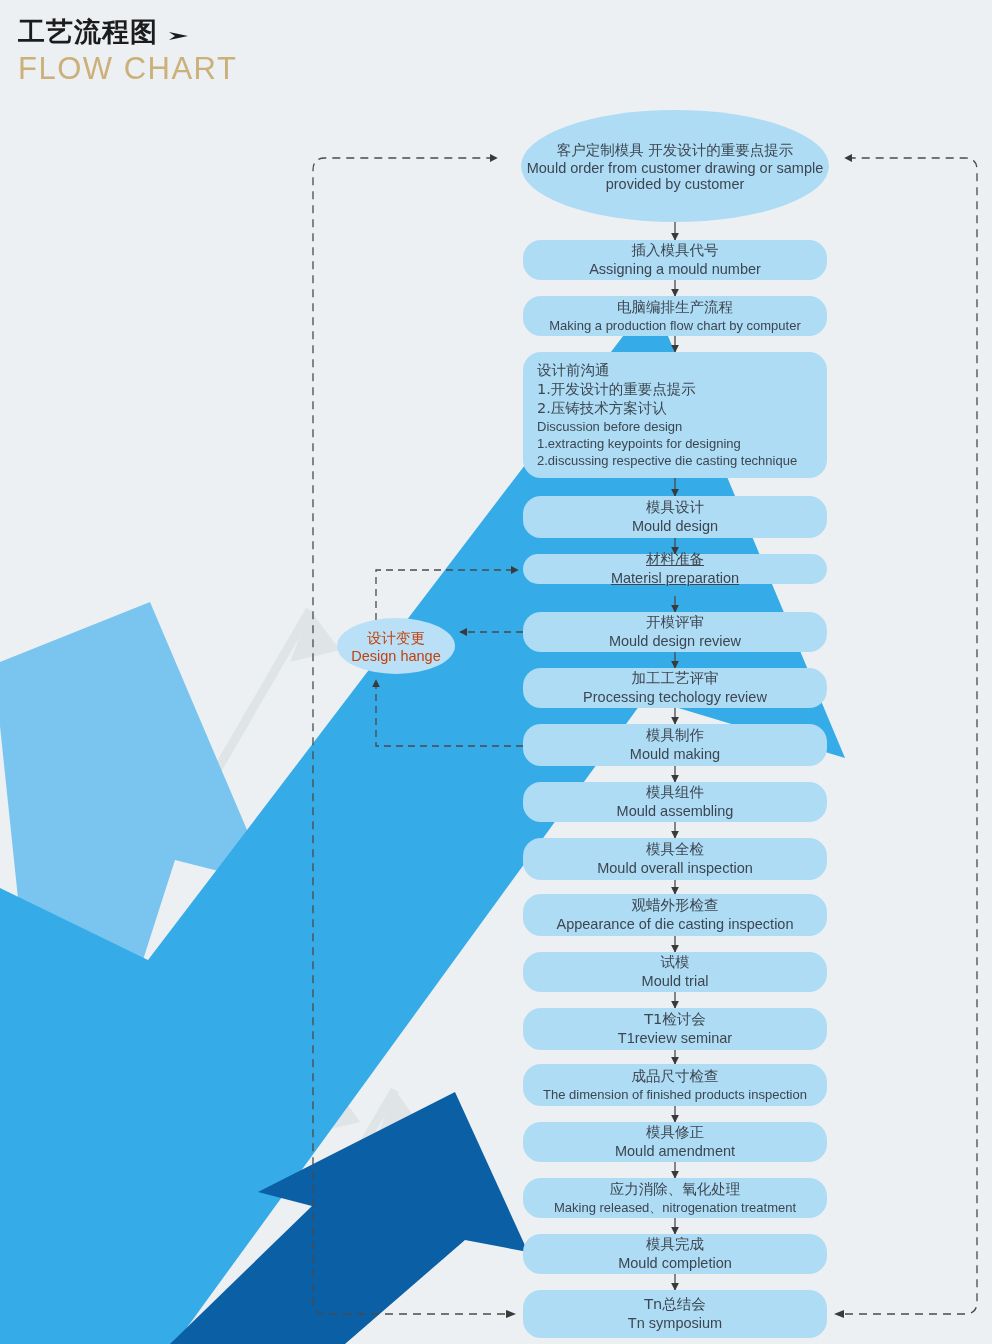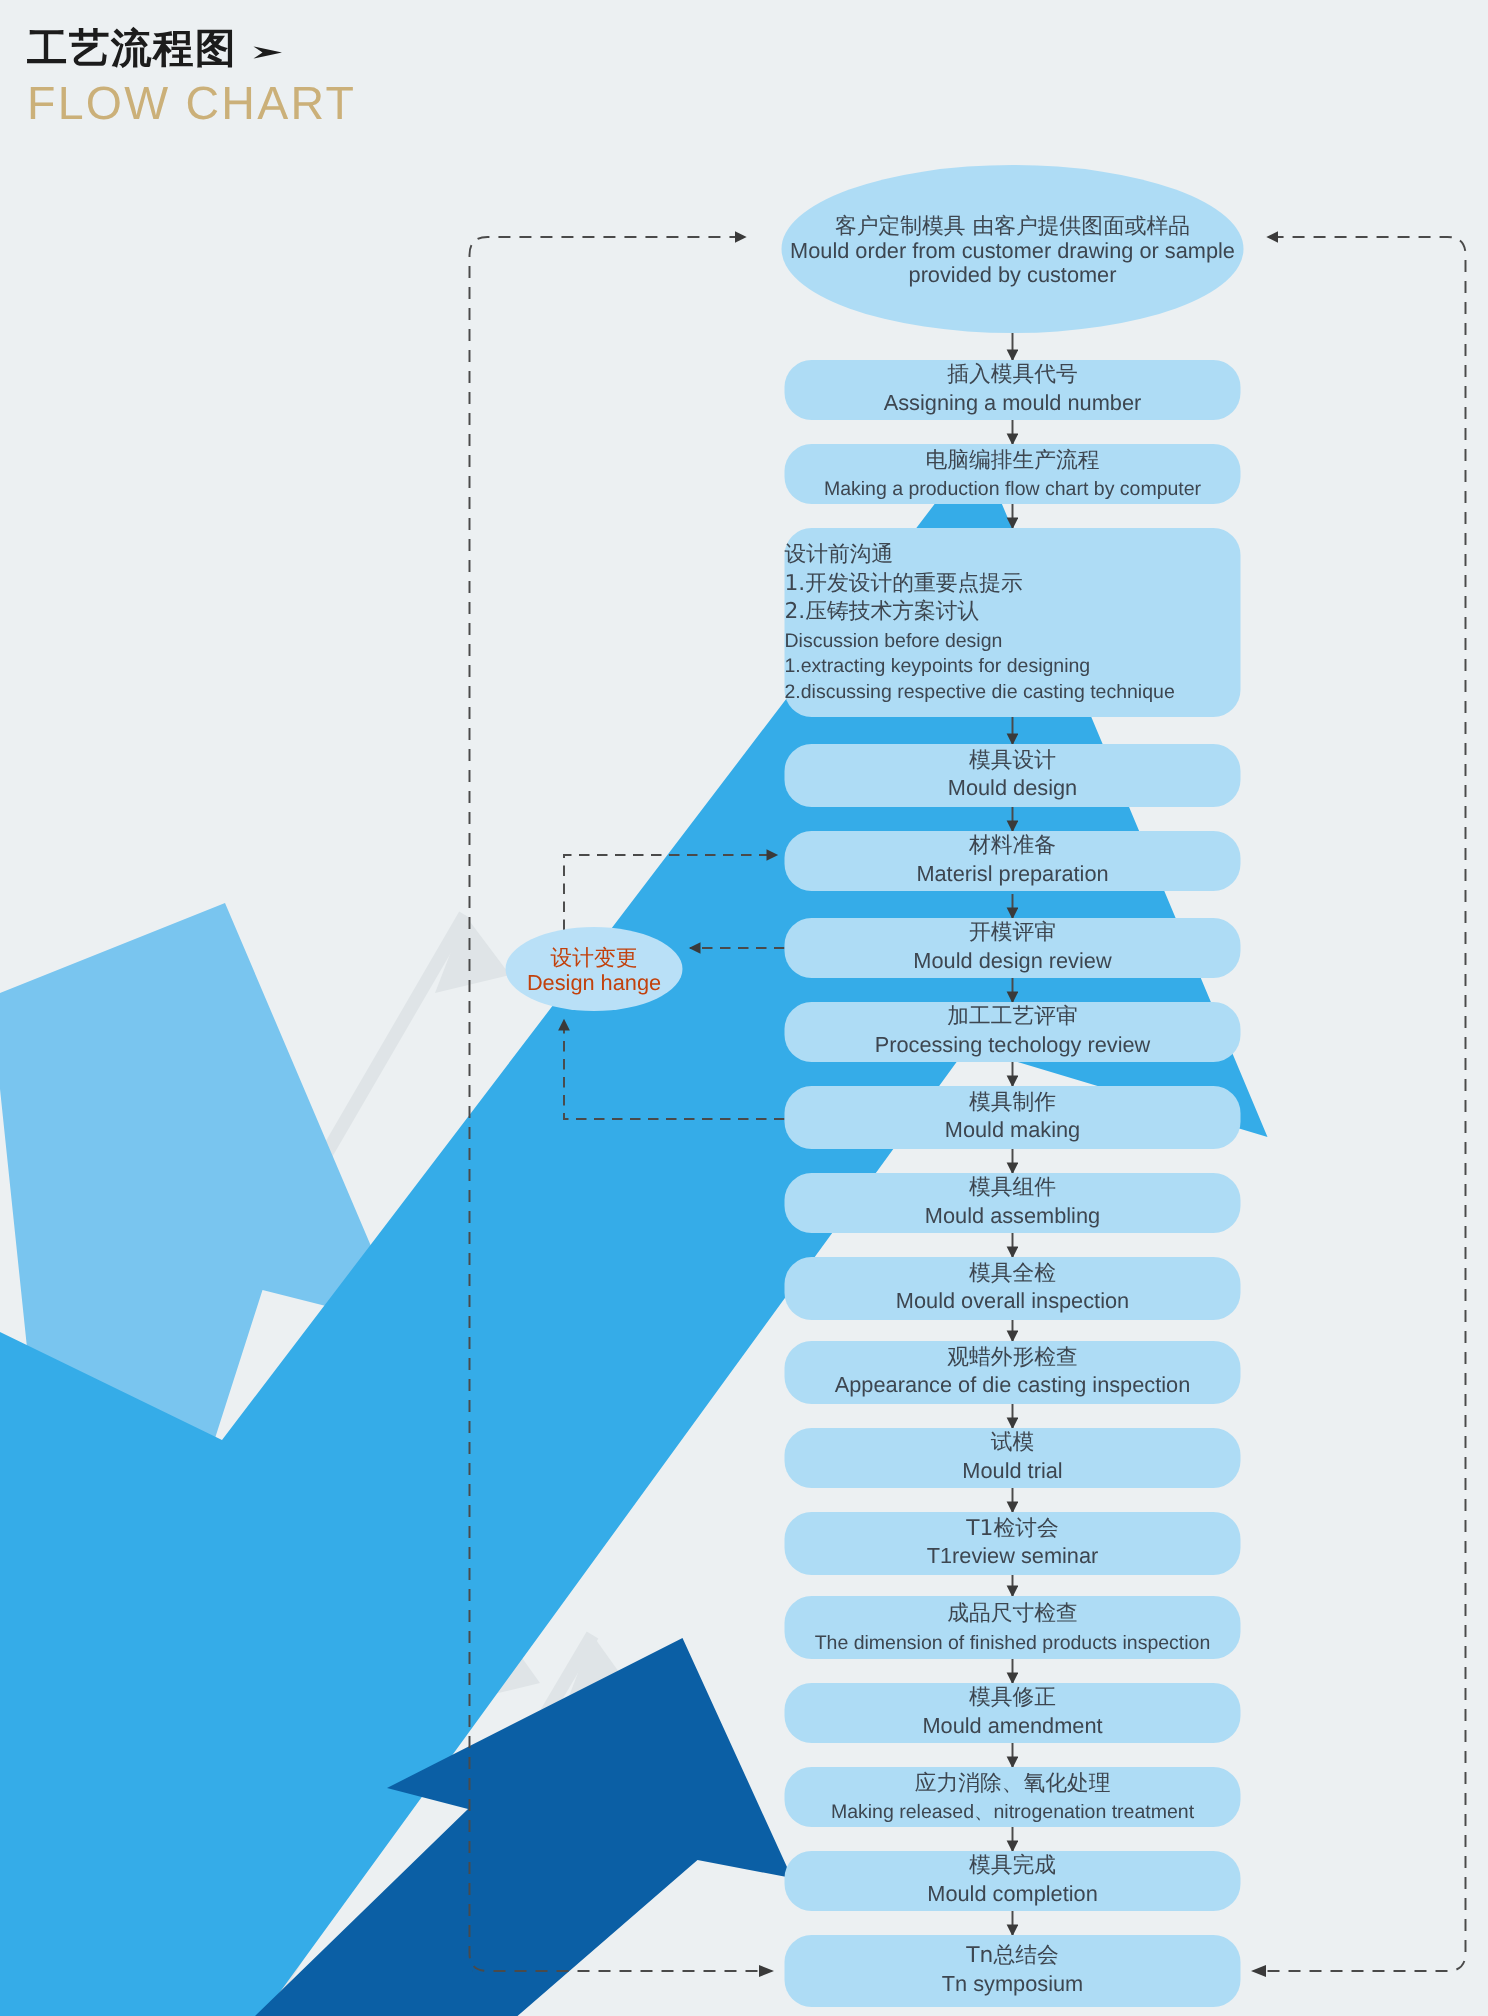--- a/index.html
+++ b/index.html
@@ -28,21 +28,21 @@
   #flow{position:absolute;left:0;top:0;width:992px;height:1344px;z-index:2;}
   .node{position:absolute;background:#aedcf5;border-radius:18px;
         color:#3d4650;text-align:center;box-sizing:border-box;
         display:flex;flex-direction:column;justify-content:center;align-items:center;}
   .node .l{display:block;line-height:1.32;white-space:pre;}
   .cn{font-family:"DejaVu Sans","Liberation Sans",sans-serif;font-size:14.5px;}
   .en{font-family:"Liberation Sans","DejaVu Sans",sans-serif;font-size:14.5px;}
   .en.sm{font-size:13px;}
   .oval{position:absolute;background:#aedcf5;border-radius:50%;
         color:#3d4650;display:flex;flex-direction:column;justify-content:center;align-items:center;text-align:center;}
-  .node.left{align-items:flex-start;text-align:left;}
+  .node.left{align-items:flex-start;text-align:left;padding-left:14px;}
   .node.left .l{text-align:left;}
   .dc-oval{position:absolute;background:#b9e0f7;border-radius:50%;
            color:#c2410c;display:flex;flex-direction:column;justify-content:center;align-items:center;text-align:center;}
 </style>
 </head>
 <body>
 
 <div id="stage">
 
   <svg id="deco" viewBox="0 0 992 1344" xmlns="http://www.w3.org/2000/svg">
@@ -130,21 +130,21 @@
     </g>
     <g fill="#3a3a3a">
       <path d="M834 1314 L844 1310 L844 1318 Z"></path>
     </g>
   </svg>
 
   <div style="position:absolute;inset:0;z-index:3;">
 
     <div class="oval" style="left:521px;top:110px;width:308px;height:112px;">
       <span class="l cn">客户定制模具
-由客户提供图面或样品</span>
+开发设计的重要点提示</span>
       <span class="l en">Mould order from customer
 drawing or sample provided by
 customer</span>
     </div>
 
     <div class="node" style="left:523px;top:240px;width:304px;height:40px;">
       <span class="l cn">插入模具代号</span>
       <span class="l en">Assigning a mould number</span>
     </div>
 
@@ -160,21 +160,21 @@
       <span class="l en sm">Discussion before design
 1.extracting keypoints for designing
 2.discussing respective die casting technique</span>
     </div>
 
     <div class="node" style="left:523px;top:496px;width:304px;height:42px;">
       <span class="l cn">模具设计</span>
       <span class="l en">Mould design</span>
     </div>
 
-    <div class="node" style="left:523px;top:554px;width:304px;height:40px;">
+    <div class="node" style="left:523px;top:554px;width:304px;height:30px;text-decoration:underline;">
       <span class="l cn">材料准备</span>
       <span class="l en">Materisl preparation</span>
     </div>
 
     <div class="node" style="left:523px;top:612px;width:304px;height:40px;">
       <span class="l cn">开模评审</span>
       <span class="l en">Mould design review</span>
     </div>
 
     <div class="node" style="left:523px;top:724px;width:304px;height:42px;">

